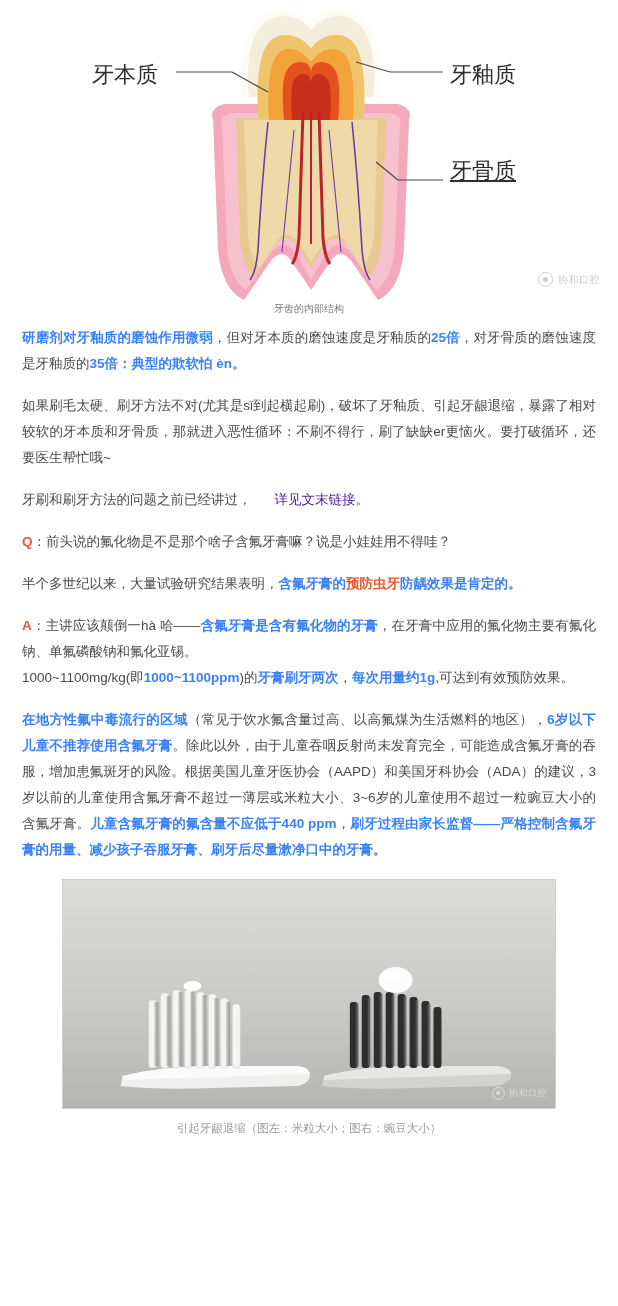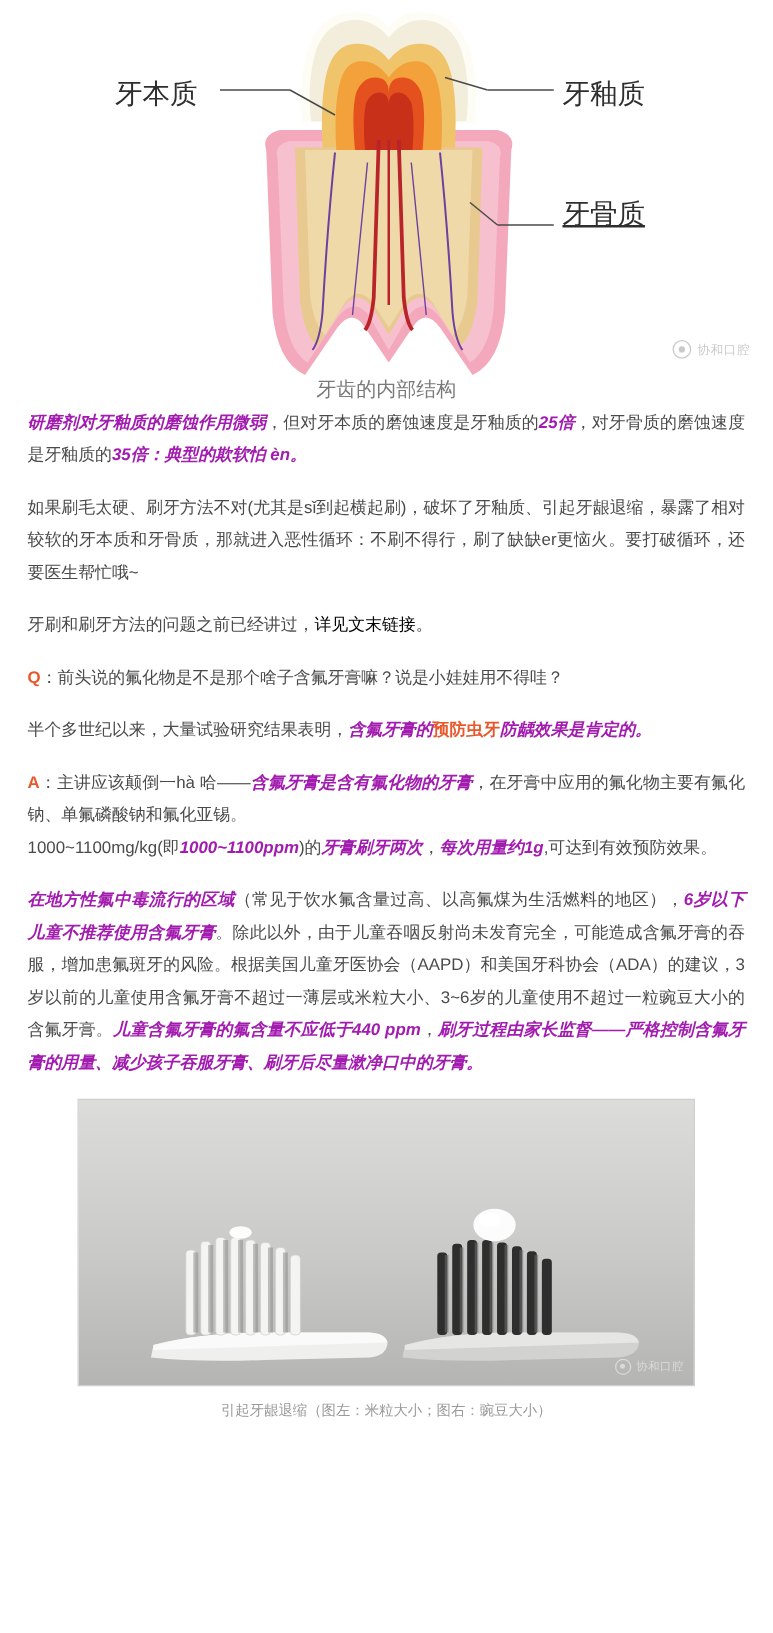--- a/index.html
+++ b/index.html
@@ -29,21 +29,21 @@
     height: 325px;
     background: #ffffff;
     overflow: hidden;
   }
   .tooth-svg { position: absolute; left: 0; top: 0; }
   .tooth-caption {
     position: absolute;
     left: 0; right: 0;
     top: 302px;
     text-align: center;
-    font-size: 16px;
+    font-size: 10px;
     color: #7a7a7a;
   }
   .wm {
     position: absolute;
     right: 18px;
     top: 272px;
     display: flex;
     align-items: center;
     gap: 5px;
     opacity: .45;
@@ -74,22 +74,22 @@
   .content {
     padding: 0 22px;
   }
   p.para {
     margin: 0 0 16px 0;
     font-size: 13.5px;
     line-height: 26px;
     color: #4a4a4a;
     text-align: justify;
   }
-  .b { font-weight: bold; color: #a21caf; font-style: italic; }
-  .orange { color: #000000; }
+  .b { font-weight: bold; color: #3b82f6; }
+  .orange { color: #4c1d95; margin-left: 23px; }
   .orange-b { color: #e8582c; font-weight: bold; }
   .qa-mark { color: #e8582c; font-weight: bold; }
   .justified-spread { text-align: justify; text-align-last: justify; }
 
   
   .photo-wrap {
     margin: 4px 0 0 0;
     padding: 0 62px;
     position: relative;
   }

